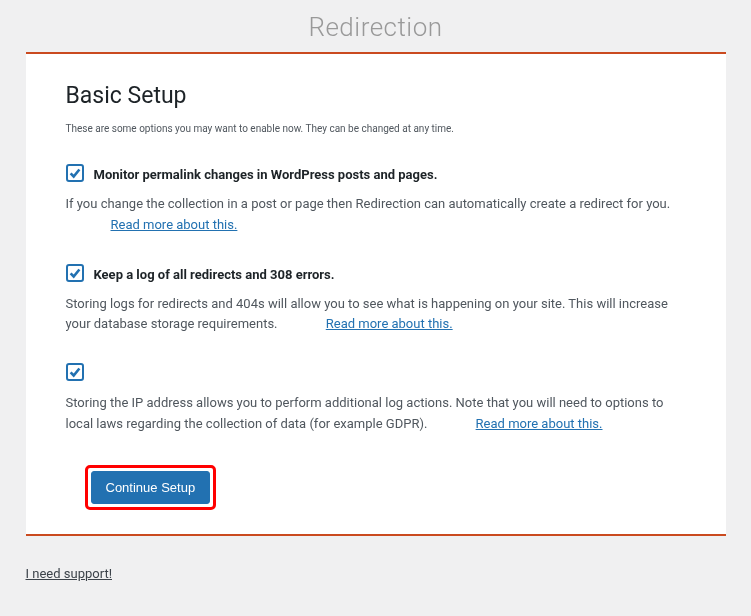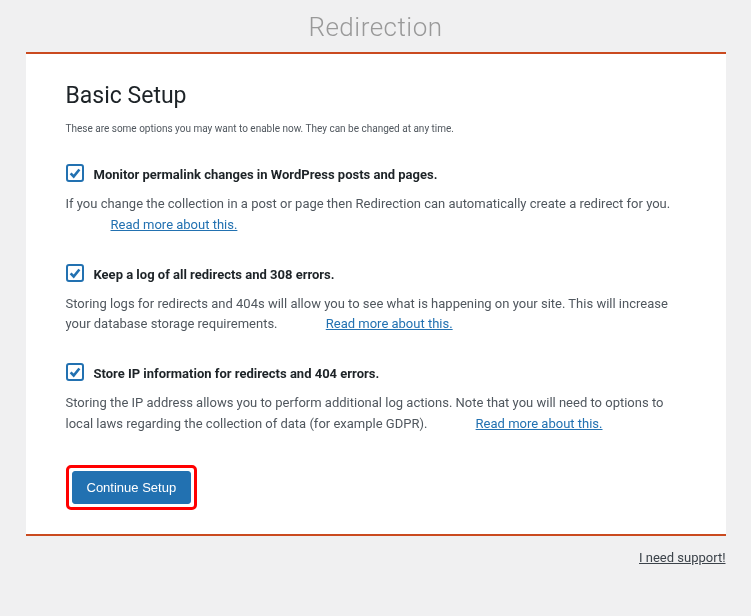--- a/index.html
+++ b/index.html
@@ -83,20 +83,21 @@
     .link {
       color: #2271b1;
       text-decoration: underline;
       cursor: pointer;
       margin-left: 45px;
     }
     .button-row {
       display: flex;
       gap: 10px;
       margin-top: 30px;
+      margin-left: 19px;
     }
     .btn {
       font-size: 13px;
       padding: 6px 14px;
       border-radius: 3px;
       cursor: pointer;
       line-height: 1.5;
       min-height: 30px;
     }
     .btn-primary {
@@ -109,22 +110,22 @@
       color: #2271b1;
       border: 1px solid #2271b1;
     }
     .highlight-box {
       border: 3px solid #ff0000;
       border-radius: 5px;
       padding: 3px;
       display: inline-block;
     }
     .footer {
-      text-align: right;
-      padding: 14px 0;
+      text-align: left;
+      padding: 30px 0;
     }
     .footer a {
       color: #3c434a;
       text-decoration: underline;
       font-size: 13px;
       cursor: pointer;
     }
   </style>
 </head>
 <body>
@@ -164,21 +165,20 @@
       </p>
     </div>
 
     <div class="option-block">
       <div class="option-row">
         <span class="checkbox">
           <svg viewBox="0 0 16 16">
               <polyline points="3,8.5 6.5,12 13,4"></polyline>
             </svg>
         </span>
-        <span class="option-label">Store IP information for redirects and 404 errors.</span>
       </div>
       <p class="option-desc">
         <span>Storing the IP address allows you to perform additional log actions. Note that you will need to options to local laws regarding the collection of data (for example GDPR). </span><a class="link">Read more about this.</a>
       </p>
     </div>
 
     <div class="button-row">
       <span class="highlight-box">
         <button class="btn btn-primary">Continue Setup</button>
       </span>

